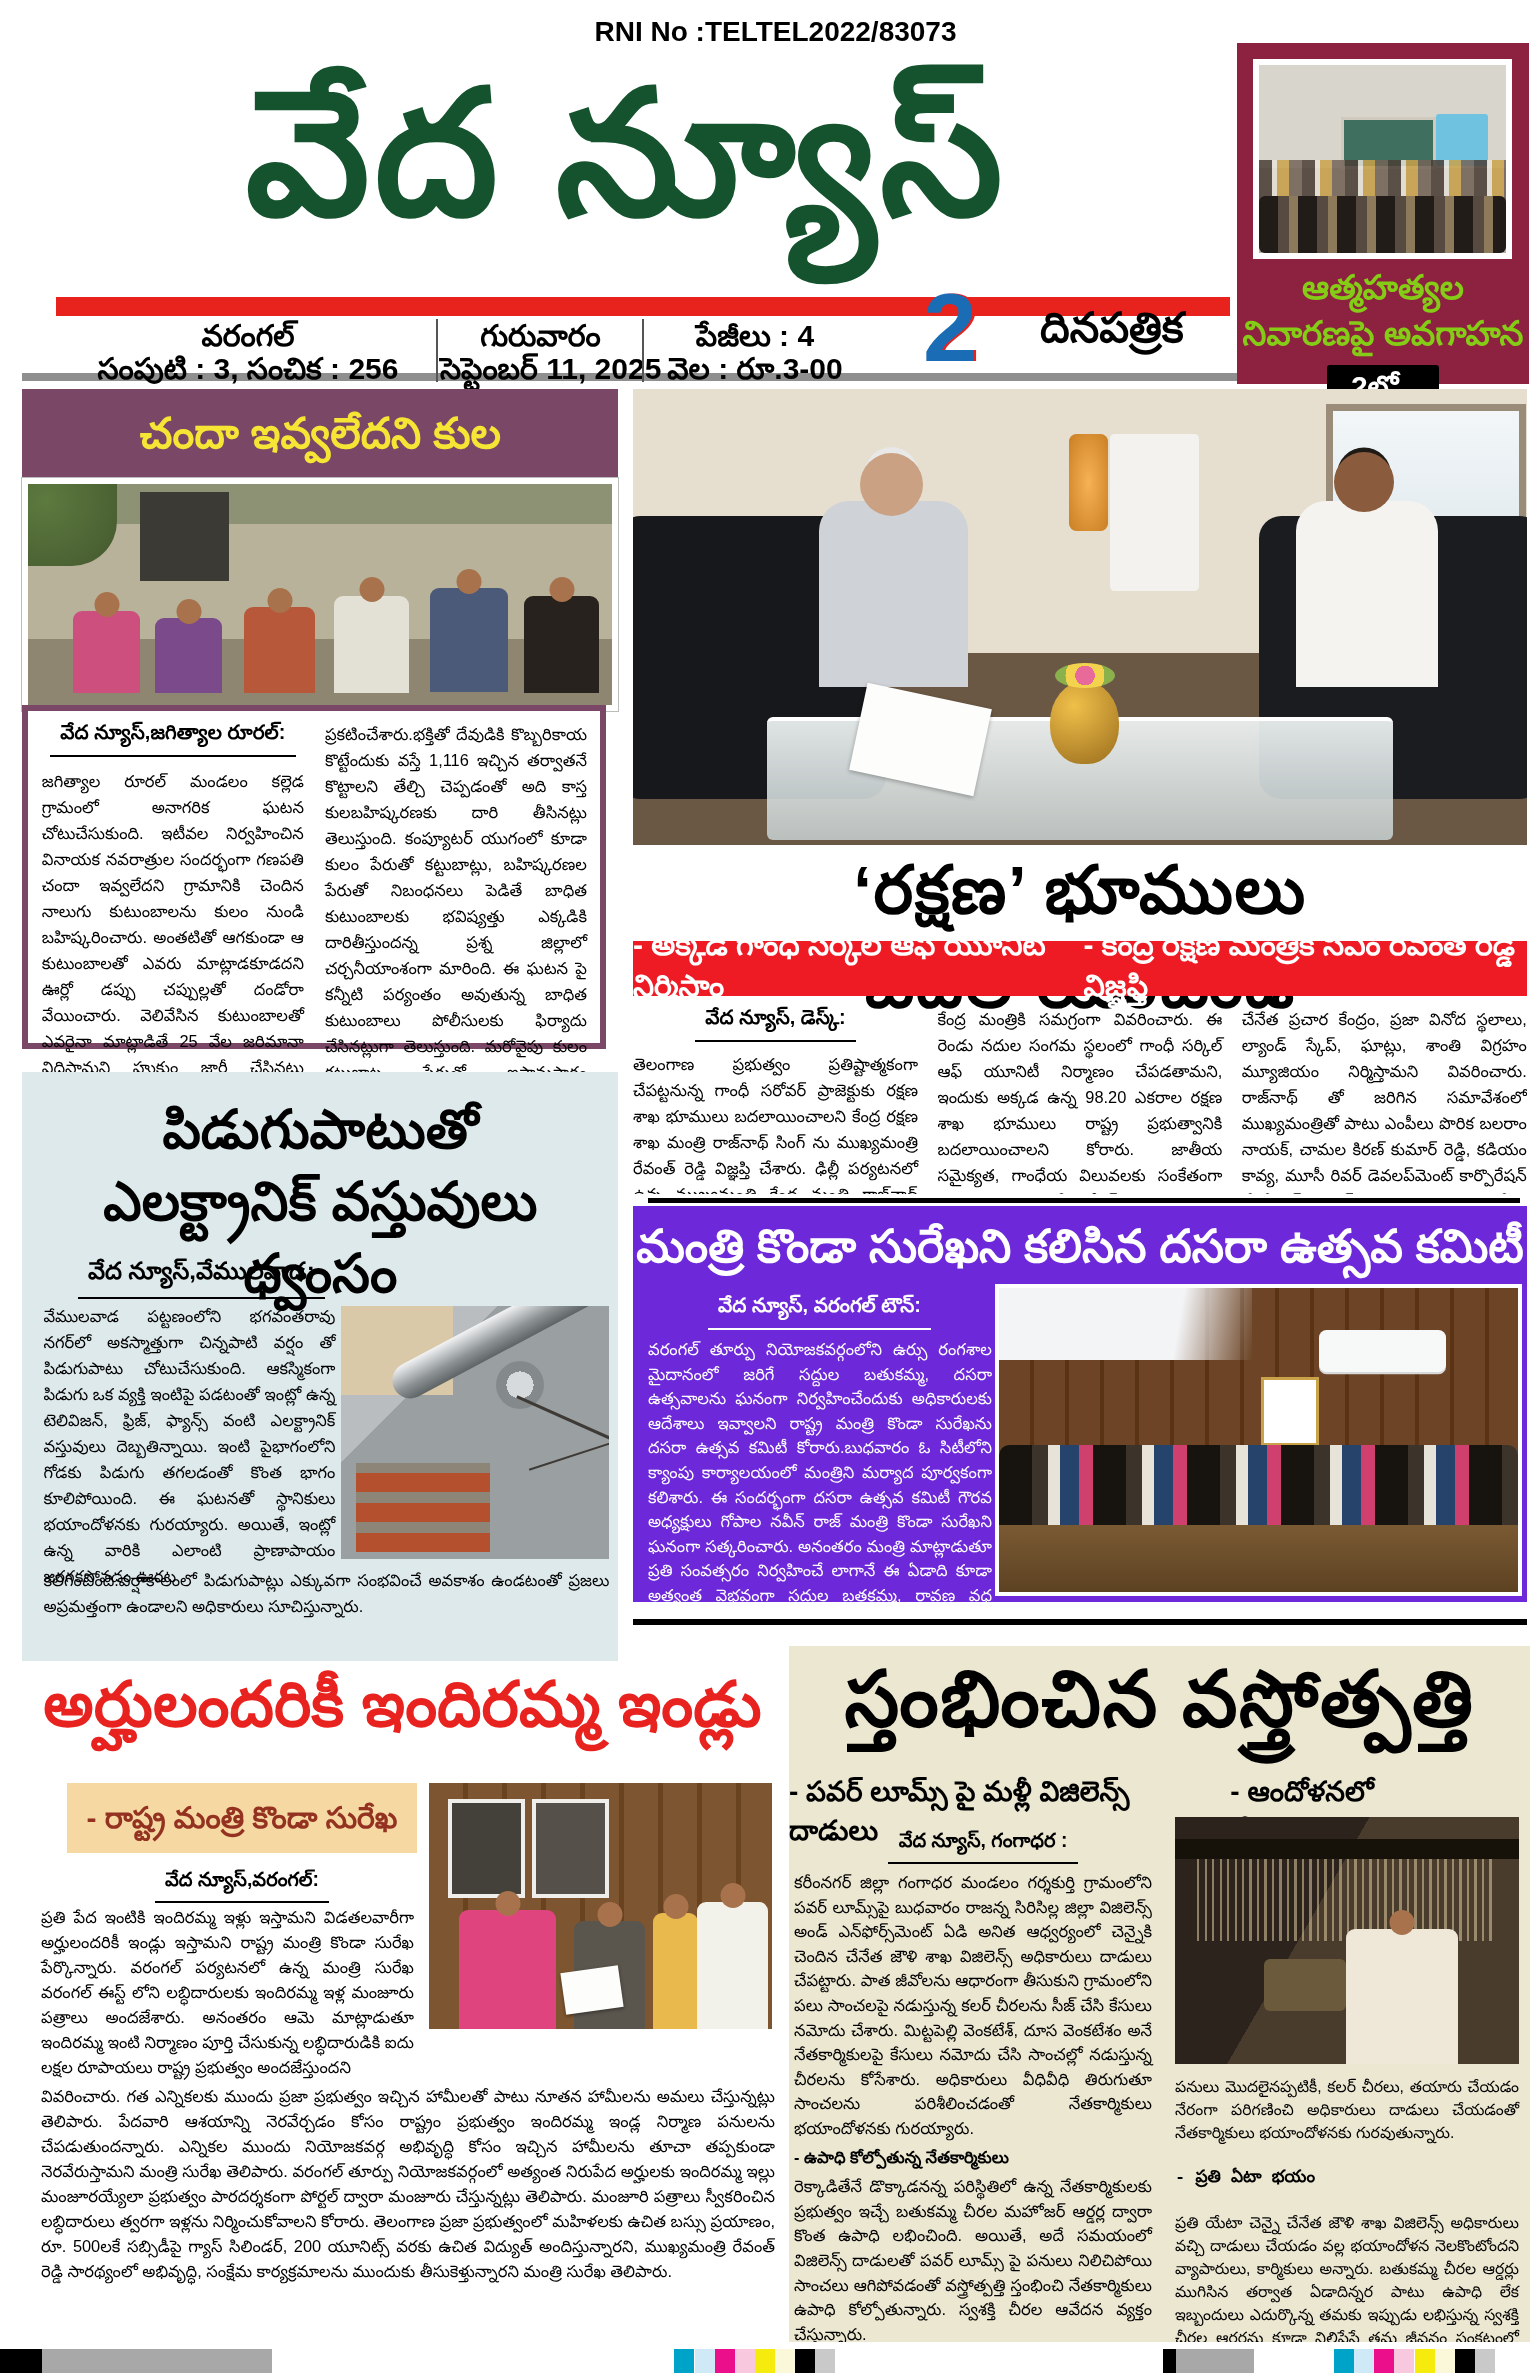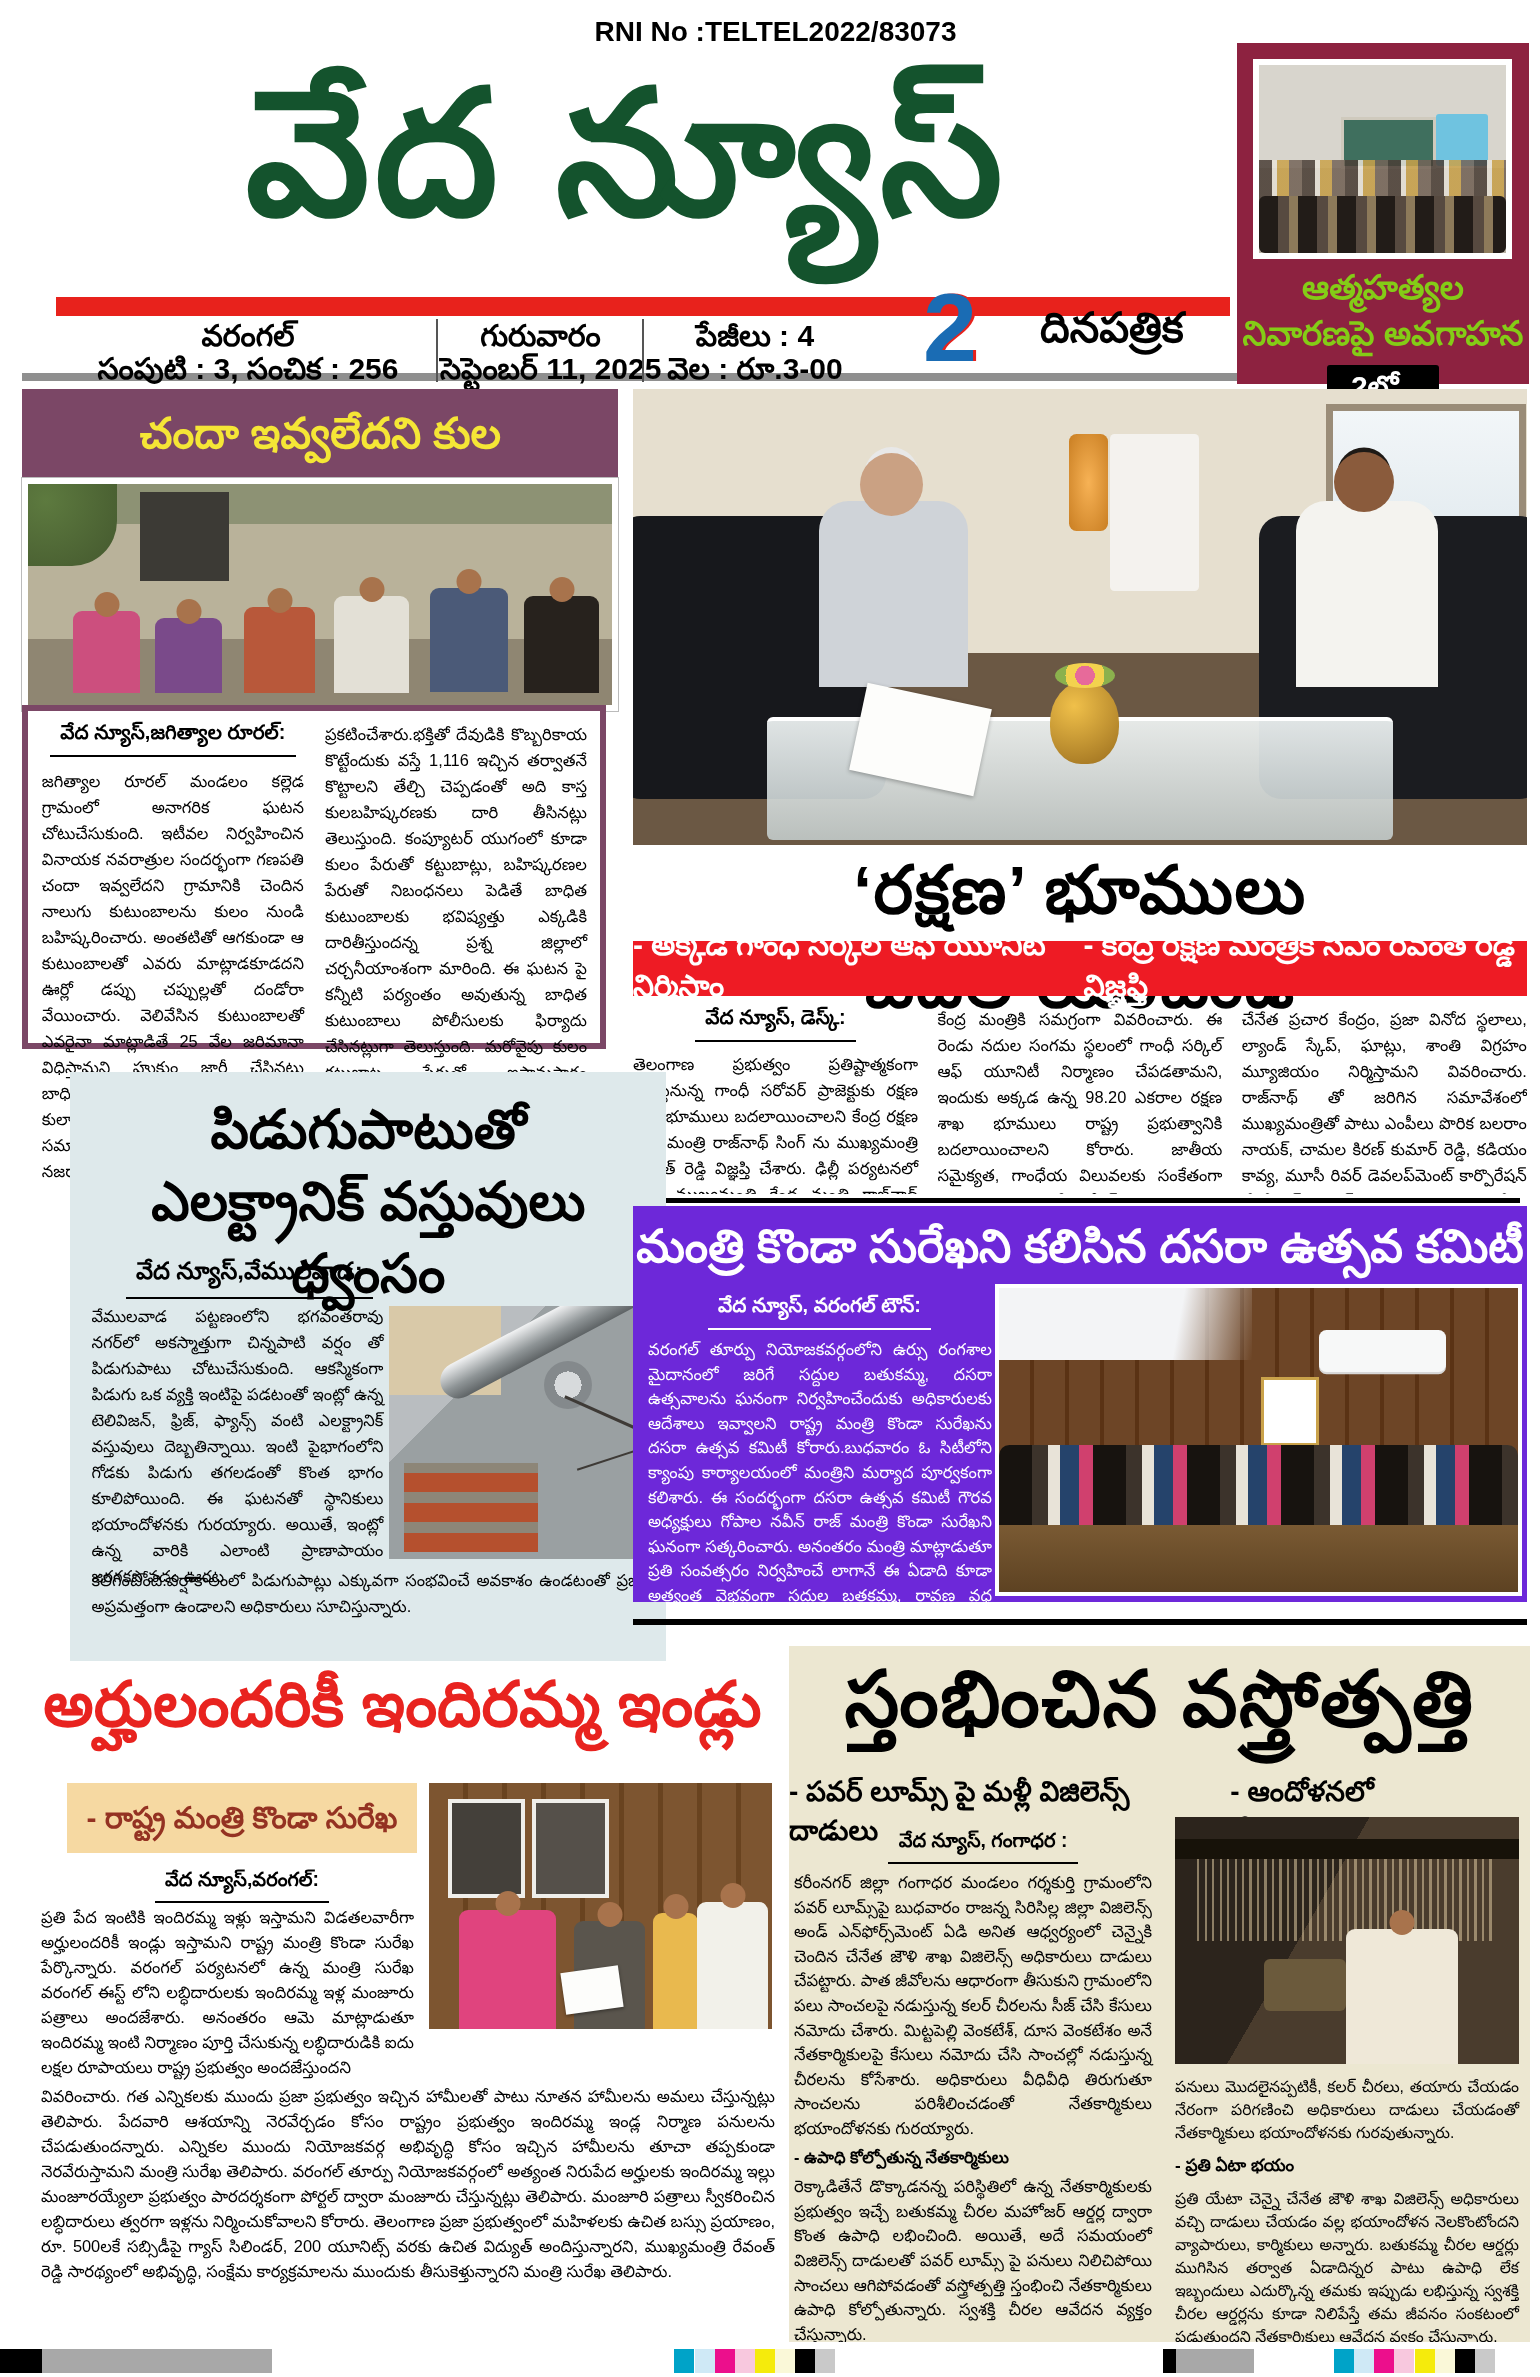--- a/index.html
+++ b/index.html
@@ -113,21 +113,21 @@
 <div class="abs" style="left:633px;top:1006px;width:894px;height:188px;display:flex;gap:19.4px;overflow:hidden;">
   <div style="width:285px;">
     <div class="center"><span class="dateline" style="font-size:20px;">వేద న్యూస్, డెస్క్:</span></div>
     <div class="body-text just" style="margin-top:9px;">తెలంగాణ ప్రభుత్వం ప్రతిష్టాత్మకంగా చేపట్టనున్న గాంధీ సరోవర్ ప్రాజెక్టుకు రక్షణ శాఖ భూములు బదలాయించాలని కేంద్ర రక్షణ శాఖ మంత్రి రాజ్‌నాథ్ సింగ్ ను ముఖ్యమంత్రి రేవంత్ రెడ్డి విజ్ఞప్తి చేశారు. ఢిల్లీ పర్యటనలో ఉన్న ముఖ్యమంత్రి కేంద్ర మంత్రి రాజ్‌నాథ్ సింగ్‌తో వారి నివాసంలో సమావేశమయ్యారు. మూసీ, ఈసా నదుల సంగమ స్థలిలో గాంధీ సరోవర్ ప్రాజెక్టు చేపట్టనున్న ప్రణాళికపై ఈ సందర్భంగా</div>
   </div>
   <div class="body-text just" style="width:285px;">కేంద్ర మంత్రికి సమగ్రంగా వివరించారు. ఈ రెండు నదుల సంగమ స్థలంలో గాంధీ సర్కిల్ ఆఫ్ యూనిటీ నిర్మాణం చేపడతామని, ఇందుకు అక్కడ ఉన్న 98.20 ఎకరాల రక్షణ శాఖ భూములు రాష్ట్ర ప్రభుత్వానికి బదలాయించాలని కోరారు. జాతీయ సమైక్యత, గాంధేయ విలువలకు సంకేతంగా ప్రతిష్టాత్మకంగా గాంధీ సరోవర్ ప్రాజెక్టు నిర్మాణం చేపట్టనున్నట్లు తెలిపారు. గాంధీ సరోవర్ ప్రాజెక్టులో గాంధీ సిద్ధాంతాలను ప్రచారం చేసే నాలెడ్జ్ హబ్, ధ్యాన గ్రామం,</div>
   <div class="body-text just" style="width:285px;">చేనేత ప్రచార కేంద్రం, ప్రజా వినోద స్థలాలు, ల్యాండ్ స్కేప్, ఘాట్లు, శాంతి విగ్రహం మ్యూజియం నిర్మిస్తామని వివరించారు. రాజ్‌నాథ్ తో జరిగిన సమావేశంలో ముఖ్యమంత్రితో పాటు ఎంపీలు పొరిక బలరాం నాయక్, చామల కిరణ్ కుమార్ రెడ్డి, కడియం కావ్య, మూసీ రివర్ డెవలప్‌మెంట్ కార్పొరేషన్ మేనేజింగ్ డైరెక్టర్ ఇవి నరసింహారెడ్డి, కేంద్ర ప్రాజెక్టులు, పథకాల సమన్వయకర్త డాక్టర్ గౌరవ్ ఉప్పల్ తదితరులు పాల్గొన్నారు.</div>
 </div>
 <div class="abs" style="left:648px;top:1198px;width:872px;height:4.5px;background:#000;"></div>
 
-<div class="abs" style="left: 22.4px; top: 1072px; width: 596px; height: 589px; overflow: hidden; background: rgb(222, 233, 235); margin-left: 48px;">
+<div class="abs" style="left: 22.4px; top: 1072px; width: 596px; height: 589px; overflow: hidden; background: rgb(222, 233, 235);">
   <div class="center" style="margin-top:21px;font-size:54px;font-weight:800;line-height:72px;">
     <div>పిడుగుపాటుతో</div>
     <div>ఎలక్ట్రానిక్ వస్తువులు ధ్వంసం</div>
   </div>
   <div class="center" style="position:absolute;left:22.4px;top:185px;width:313px;">
     <span class="dateline" style="font-size:24px;">వేద న్యూస్,వేములవాడ:</span>
   </div>
   <div class="body-text just" style="position:absolute;left:21px;top:231px;width:292px;">వేములవాడ పట్టణంలోని భగవంతరావు నగర్‌లో అకస్మాత్తుగా చిన్నపాటి వర్షం తో పిడుగుపాటు చోటుచేసుకుంది. ఆకస్మికంగా పిడుగు ఒక వ్యక్తి ఇంటిపై పడటంతో ఇంట్లో ఉన్న టెలివిజన్, ఫ్రిజ్, ఫ్యాన్స్ వంటి ఎలక్ట్రానిక్ వస్తువులు దెబ్బతిన్నాయి. ఇంటి పైభాగంలోని గోడకు పిడుగు తగలడంతో కొంత భాగం కూలిపోయింది. ఈ ఘటనతో స్థానికులు భయాందోళనకు గురయ్యారు. అయితే, ఇంట్లో ఉన్న వారికి ఎలాంటి ప్రాణాపాయం జరగకపోవడం ఊరట</div>
   <div class="photo" style="left:319px;top:234px;width:268px;height:253px;background:linear-gradient(135deg,#b9bdc0 0 30%,#9aa0a2 30% 100%);">
     <div class="abs" style="left:0;top:0;width:112px;height:89px;background:#d9c9a8;"></div>
@@ -195,21 +195,21 @@
   </div>
 
   <div class="just" style="position:absolute;left:5px;top:224px;width:358px;font-size:16.4px;line-height:24.6px;">
     <span>కరీంనగర్ జిల్లా గంగాధర మండలం గర్శకుర్తి గ్రామంలోని పవర్ లూమ్స్‌పై బుధవారం రాజన్న సిరిసిల్ల జిల్లా విజిలెన్స్ అండ్ ఎన్‌ఫోర్స్‌మెంట్ ఏడి అనిత ఆధ్వర్యంలో చెన్నైకి చెందిన చేనేత జౌళి శాఖ విజిలెన్స్ అధికారులు దాడులు చేపట్టారు. పాత జీవోలను ఆధారంగా తీసుకుని గ్రామంలోని పలు సాంచలపై నడుస్తున్న కలర్ చీరలను సీజ్ చేసి కేసులు నమోదు చేశారు. మిట్టపెల్లి వెంకటేశ్, దూస వెంకటేశం అనే నేతకార్మికులపై కేసులు నమోదు చేసి సాంచల్లో నడుస్తున్న చీరలను కోసేశారు. అధికారులు వీధివీధి తిరుగుతూ సాంచలను పరిశీలించడంతో నేతకార్మికులు భయాందోళనకు గురయ్యారు.</span>
     <div class="b" style="margin:4.5px 0;">- ఉపాధి కోల్పోతున్న నేతకార్మికులు</div>
     <span>రెక్కాడితేనే డొక్కాడనన్న పరిస్థితిలో ఉన్న నేతకార్మికులకు ప్రభుత్వం ఇచ్చే బతుకమ్మ చీరల మహోజర్ ఆర్డర్ల ద్వారా కొంత ఉపాధి లభించింది. అయితే, అదే సమయంలో విజిలెన్స్ దాడులతో పవర్ లూమ్స్ పై పనులు నిలిచిపోయి సాంచలు ఆగిపోవడంతో వస్త్రోత్పత్తి స్తంభించి నేతకార్మికులు ఉపాధి కోల్పోతున్నారు. స్వశక్తి చీరల ఆవేదన వ్యక్తం చేస్తున్నారు.</span>
   </div>
 
   <div class="just" style="position:absolute;left:386px;top:429px;width:344px;font-size:15.7px;line-height:23px;">
     <span>పనులు మొదలైనప్పటికీ, కలర్ చీరలు, తయారు చేయడం నేరంగా పరిగణించి అధికారులు దాడులు చేయడంతో నేతకార్మికులు భయాందోళనకు గురవుతున్నారు.</span>
-    <div class="b" style="margin:10px 0;font-size:17px;">- ప్రతి ఏటా భయం</div>
+    <div class="b" style="margin:22px 0;font-size:17px;font-family:Liberation Mono, monospace;">- ప్రతి ఏటా భయం</div>
     <span>ప్రతి యేటా చెన్నై చేనేత జౌళి శాఖ విజిలెన్స్ అధికారులు వచ్చి దాడులు చేయడం వల్ల భయాందోళన నెలకొంటోందని వ్యాపారులు, కార్మికులు అన్నారు. బతుకమ్మ చీరల ఆర్డర్లు ముగిసిన తర్వాత ఏడాదిన్నర పాటు ఉపాధి లేక ఇబ్బందులు ఎదుర్కొన్న తమకు ఇప్పుడు లభిస్తున్న స్వశక్తి చీరల ఆర్డర్లను కూడా నిలిపేస్తే తమ జీవనం సంకటంలో పడుతుందని నేతకార్మికులు ఆవేదన వ్యక్తం చేస్తున్నారు.</span>
   </div>
 </div>
 
 <div class="colorchip" style="left: 0px; width: 42px; background: rgb(0, 0, 0);"></div>
 <div class="colorchip" style="left: 42px; width: 230px; background: rgb(168, 168, 168);"></div>
 
 <div class="colorchip" style="left: 674px; width: 20px; background: rgb(0, 163, 200);"></div>
 <div class="colorchip" style="left: 695px; width: 20px; background: rgb(207, 233, 246);"></div>
 <div class="colorchip" style="left: 715px; width: 20px; background: rgb(236, 15, 140);"></div>

